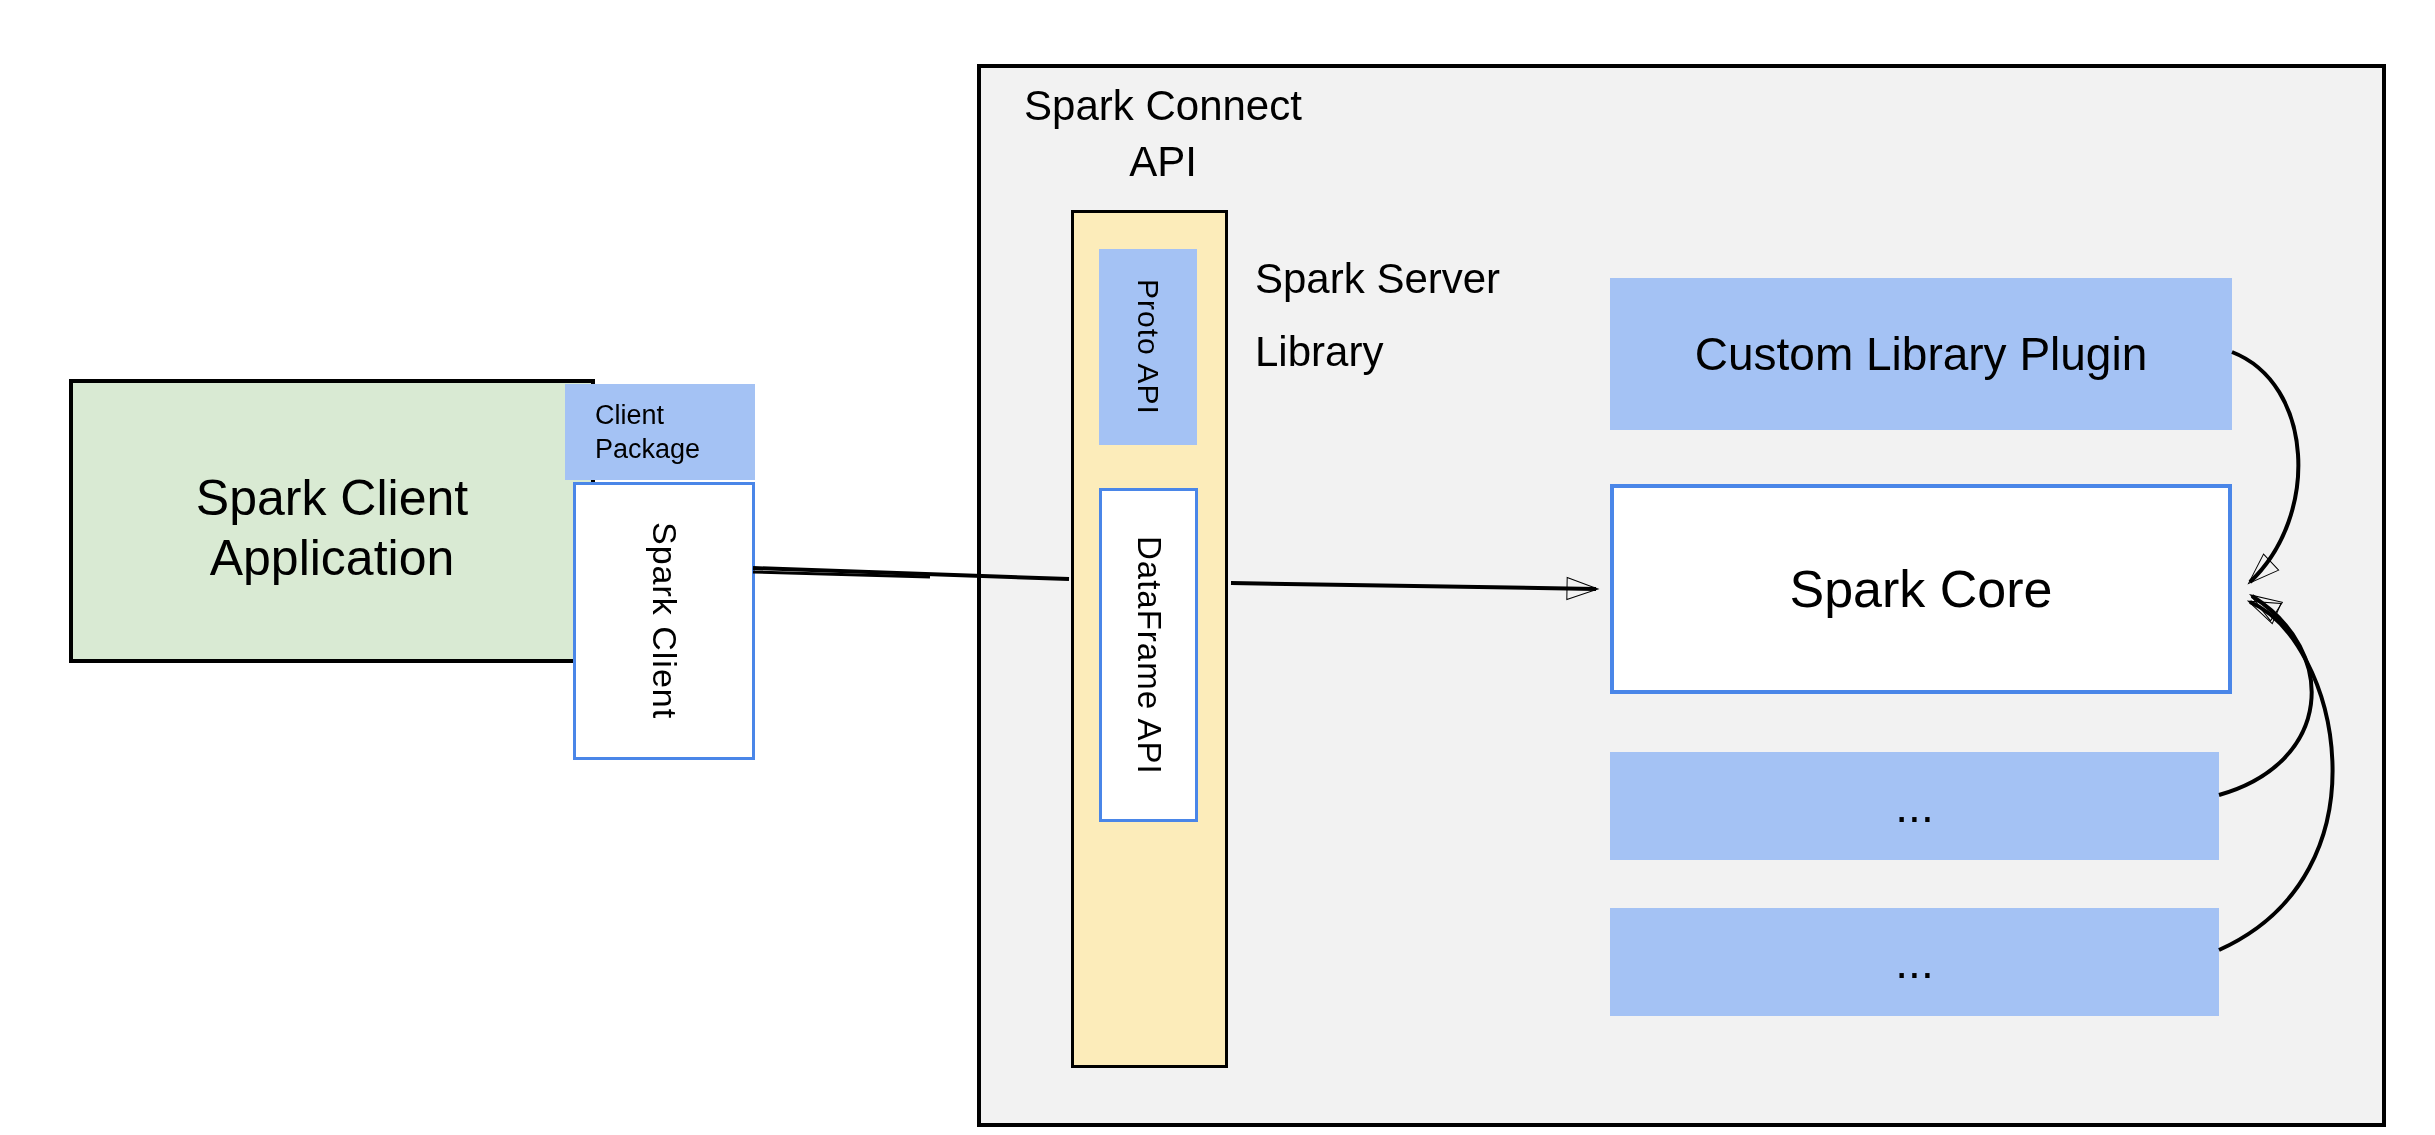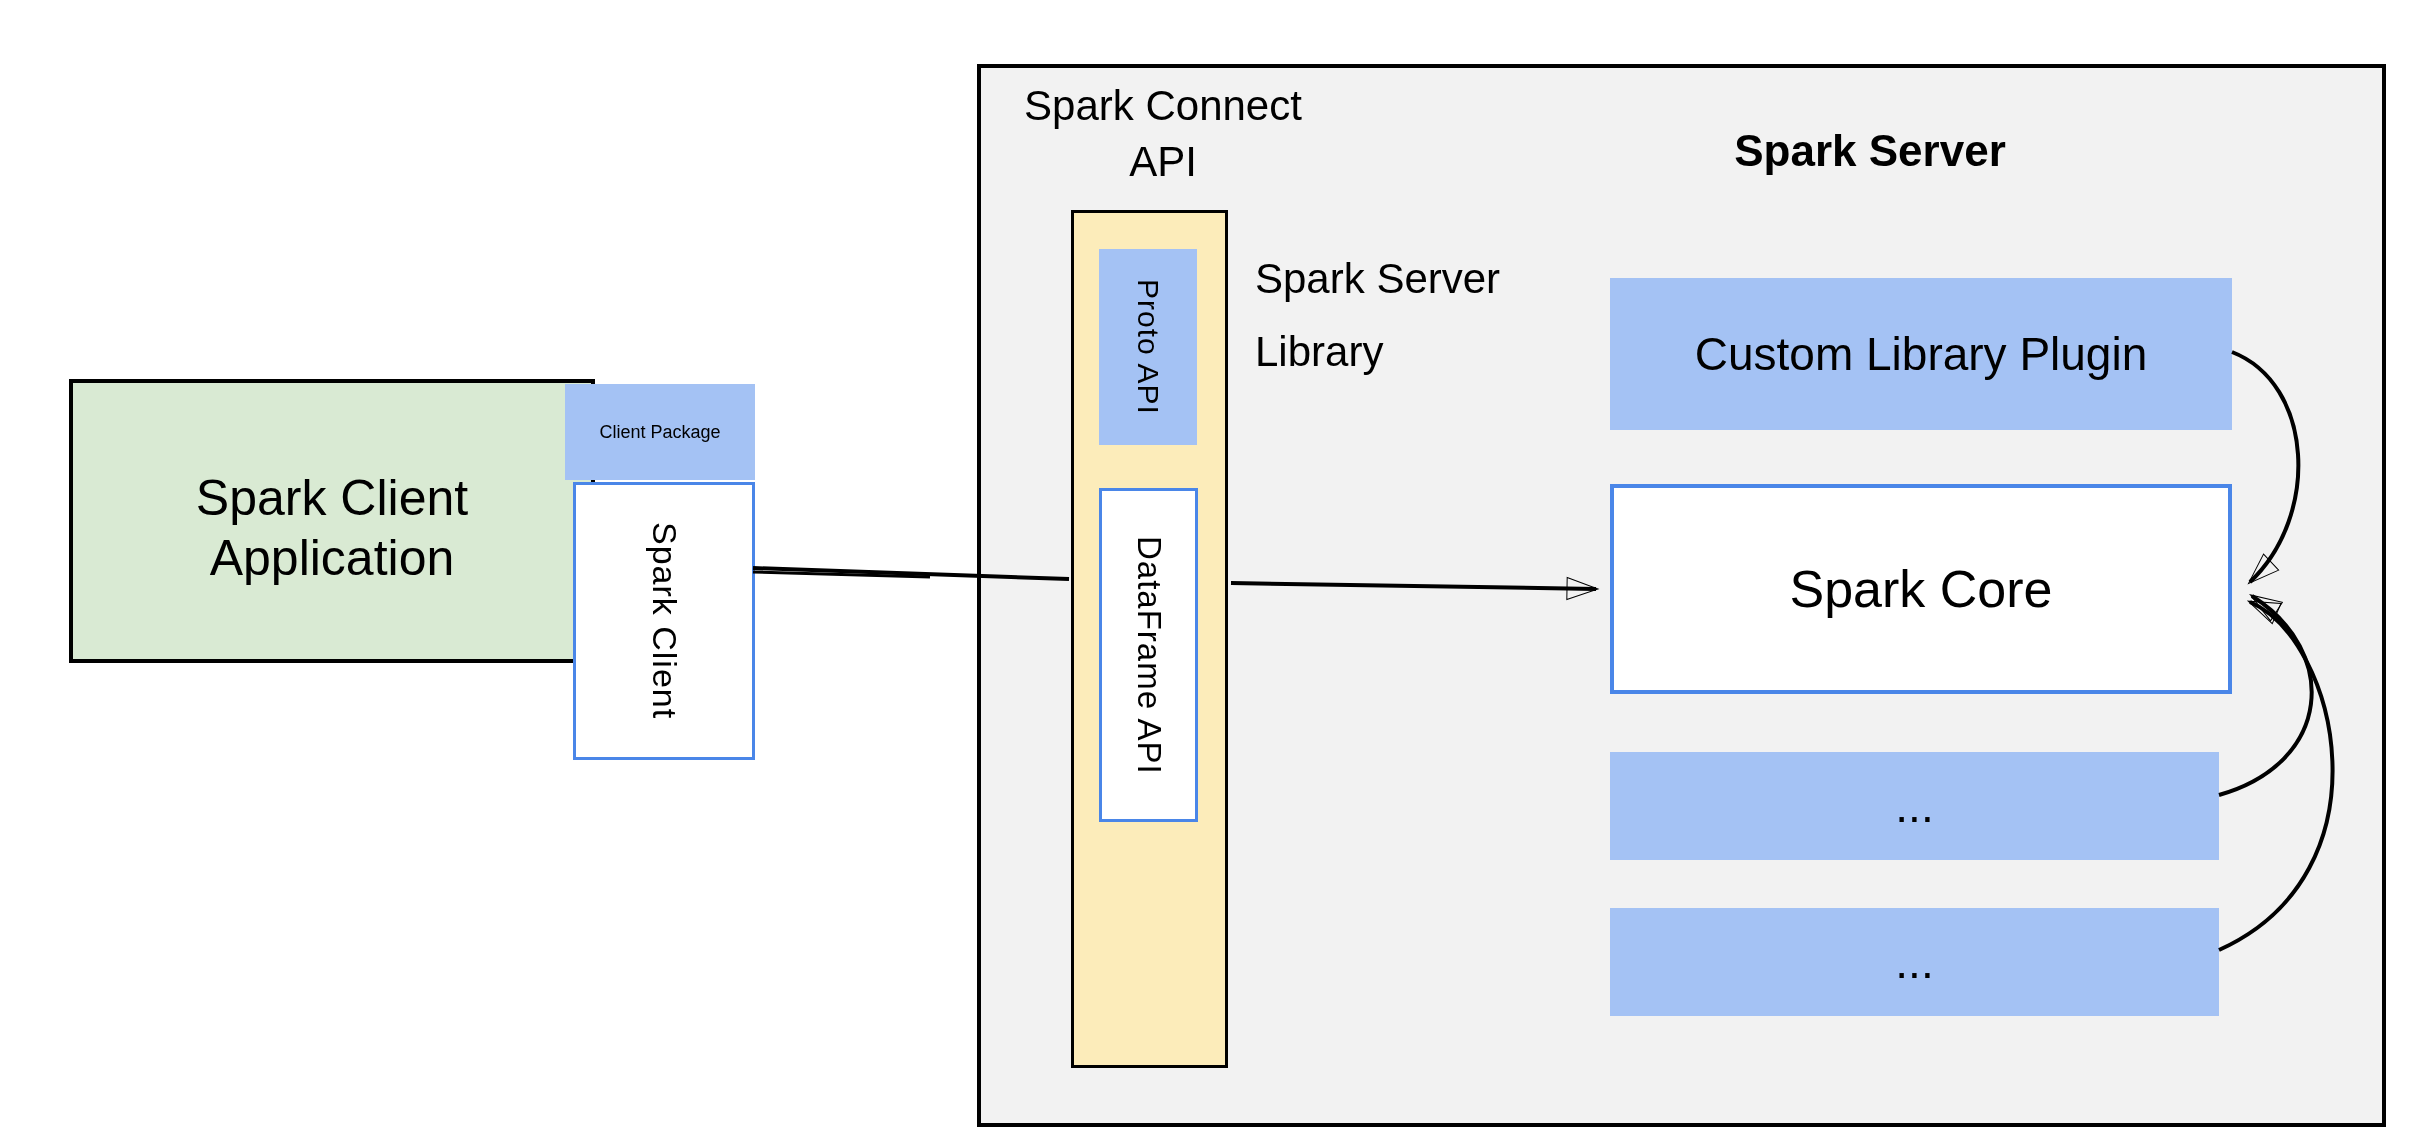--- a/index.html
+++ b/index.html
@@ -20,21 +20,21 @@
     background:var(--container_fill);border:4px solid var(--container_border);z-index:1;}
 
   
   .green-box{left:69px;top:379px;width:526px;height:284px;
     background:var(--green_fill);border:4px solid var(--green_border);z-index:2;
     display:flex;align-items:center;justify-content:center;}
   .green-box .lbl{font-size:50px;line-height:60px;text-align:center;max-width:330px;padding-top:14px;}
 
   .pkg-box{left:565px;top:384px;width:190px;height:96px;background:var(--blue_fill);z-index:3;
     display:flex;align-items:center;justify-content:center;}
-  .pkg-box .lbl{font-size:18px;line-height:34px;text-align:right;max-width:130px;}
+  .pkg-box .lbl{font-size:27px;line-height:34px;text-align:left;max-width:130px;}
 
   .vclient-box{left:573px;top:482px;width:182px;height:278px;background:#fff;
     border:3px solid var(--blue_border);z-index:4;display:flex;align-items:center;justify-content:center;}
 
   .vtext{writing-mode:vertical-rl;text-orientation:mixed;letter-spacing:1px;white-space:nowrap;}
 
   
   .connect-title{left:1023px;top:78px;width:280px;text-align:center;
     font-size:42px;line-height:56px;z-index:5;}
   .server-title{left:1670px;top:126px;width:400px;text-align:center;
@@ -80,21 +80,20 @@
   <div class="abs pkg-box">
     <div class="lbl">Client Package</div>
   </div>
 
   <div class="abs vclient-box">
     <div class="vtext" style="font-size:34px;">Spark Client</div>
   </div>
 
   <div class="abs connect-title">Spark Connect API</div>
 
-  <div class="abs server-title">Spark Server</div>
 
   <div class="abs yellow-box"></div>
 
   <div class="abs proto-box">
     <div class="vtext">Proto API</div>
   </div>
 
   <div class="abs df-box">
     <div class="vtext">DataFrame API</div>
   </div>

